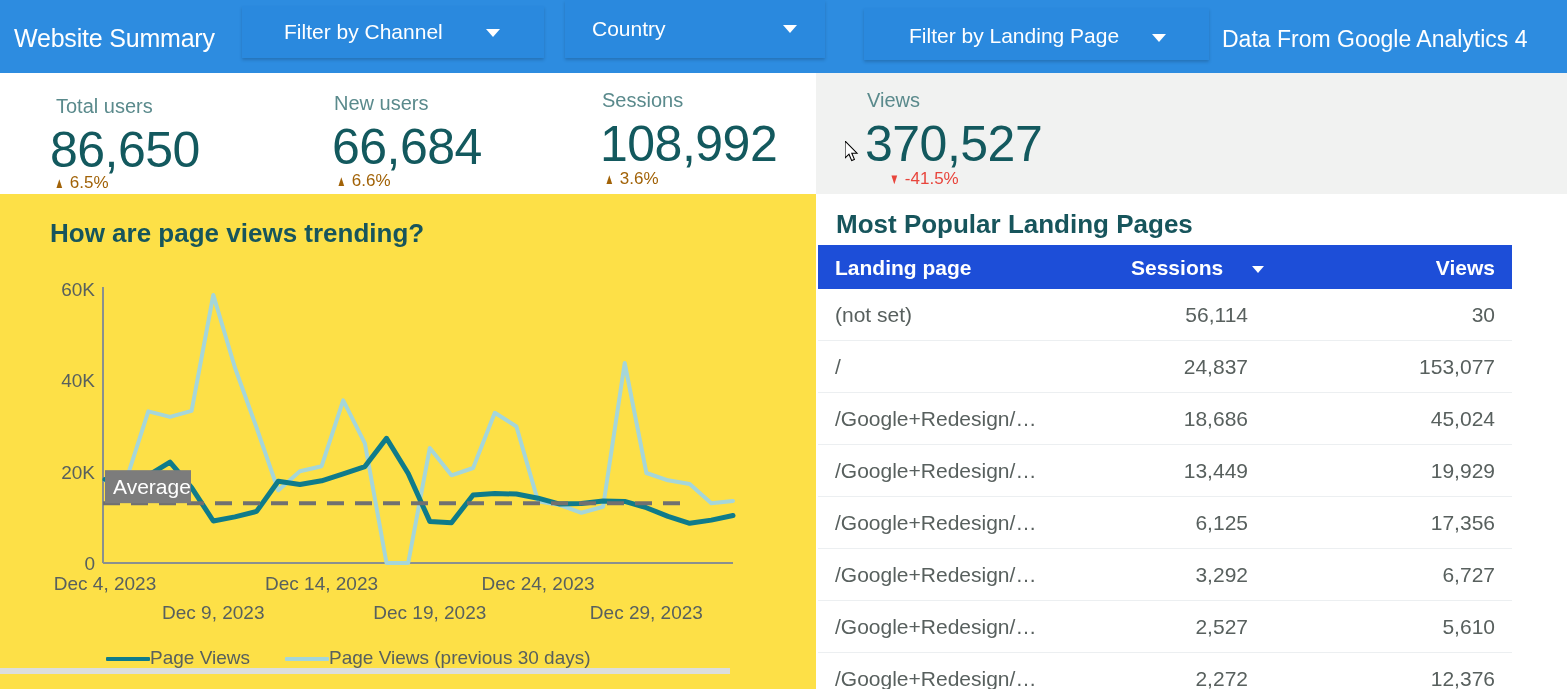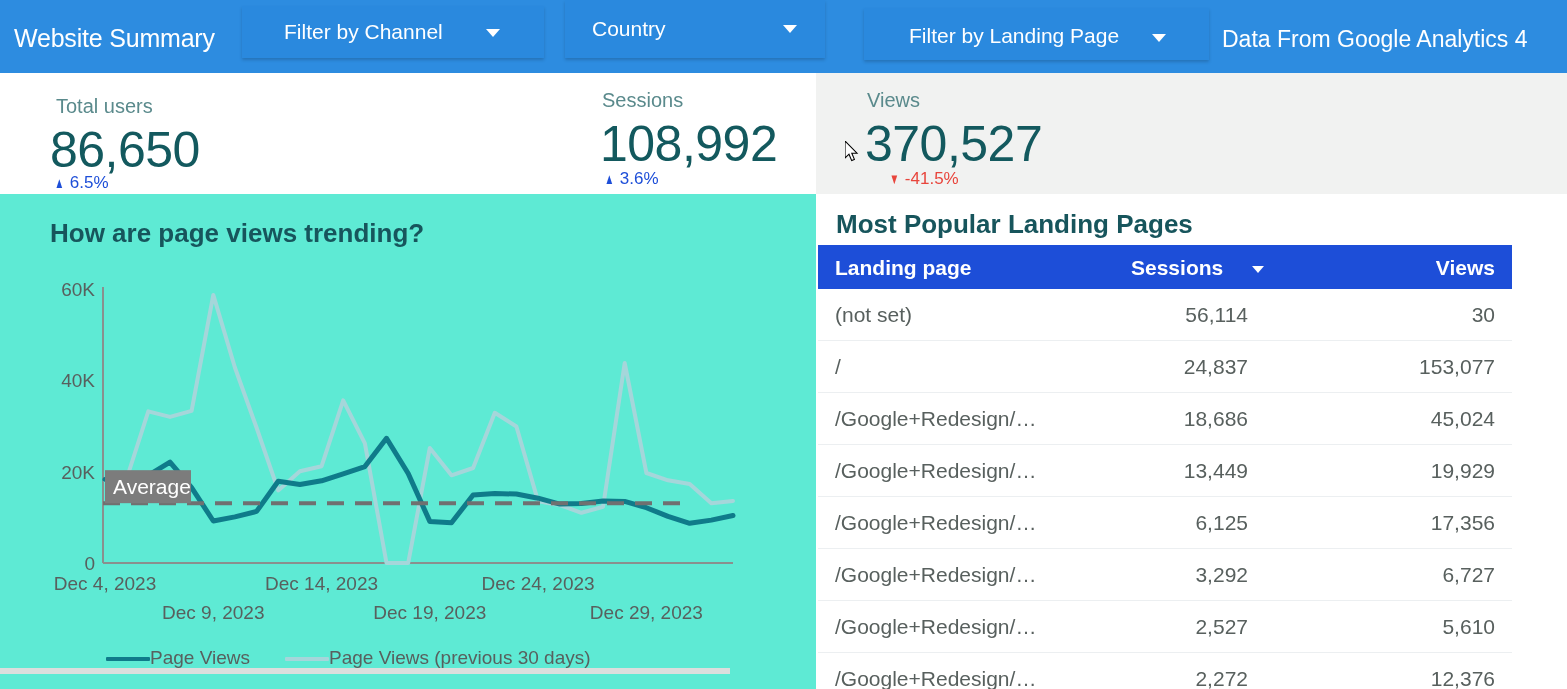--- a/index.html
+++ b/index.html
@@ -94,21 +94,21 @@
     font-size: 50px;
     color: #13595e;
     white-space: nowrap;
     letter-spacing: -0.5px;
   }
   .kpi-delta {
     position: absolute;
     font-size: 17px;
     white-space: nowrap;
   }
-  .kpi-delta.up { color: #1d4ed8; }
+  .kpi-delta.up { color: #a16207; }
   .kpi-delta.down { color: #e8453c; }
   .delta-arrow {
     display: inline-block;
     font-size: 15px;
     margin-right: 3px;
     transform: scaleX(0.65);
   }
 
   #card-total-users { left: 0; width: 280px; }
   #card-total-users .kpi-label { left: 56px; top: 22px; }
@@ -133,21 +133,21 @@
   #card-conversions{ left: 1166px; width: 401px; }
   #card-conversions .kpi-label { left: 60px; top: 18px; }
   #card-conversions .kpi-value { left: 58px; top: 44px; }
   #card-conversions .kpi-delta { left: 60px; top: 98px; }
 
   
   #chart-panel {
     position: absolute;
     left: 0; top: 194px;
     width: 816px; height: 495px;
-    background: #5eead4;
+    background: #fde047;
     overflow: hidden;
   }
   #chart-title {
     position: absolute;
     left: 50px; top: 24px;
     font-size: 26px;
     font-weight: bold;
     color: #17555c;
     white-space: nowrap;
   }
@@ -279,20 +279,25 @@
 
 <div id="scorecard-row">
   <div id="scorecard-shade"></div>
 
   <div class="scorecard" id="card-total-users">
     <div class="kpi-label">Total users</div>
     <div class="kpi-value">86,650</div>
     <div class="kpi-delta up"><span class="delta-arrow">▲</span><span>6.5%</span></div>
   </div>
 
+  <div class="scorecard" id="card-new-users">
+    <div class="kpi-label">New users</div>
+    <div class="kpi-value">66,684</div>
+    <div class="kpi-delta up"><span class="delta-arrow">▲</span><span>6.6%</span></div>
+  </div>
 
   <div class="scorecard" id="card-sessions">
     <div class="kpi-label">Sessions</div>
     <div class="kpi-value">108,992</div>
     <div class="kpi-delta up"><span class="delta-arrow">▲</span><span>3.6%</span></div>
   </div>
 
   <div class="scorecard" id="card-views">
     <div class="kpi-label">Views</div>
     <div class="kpi-value">370,527</div>

